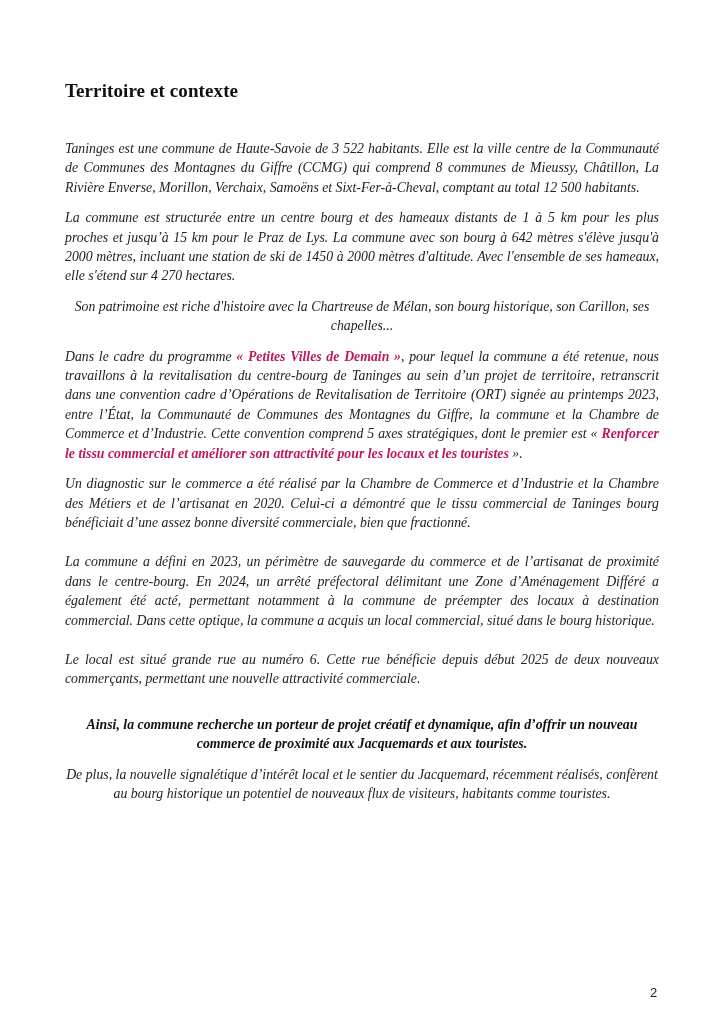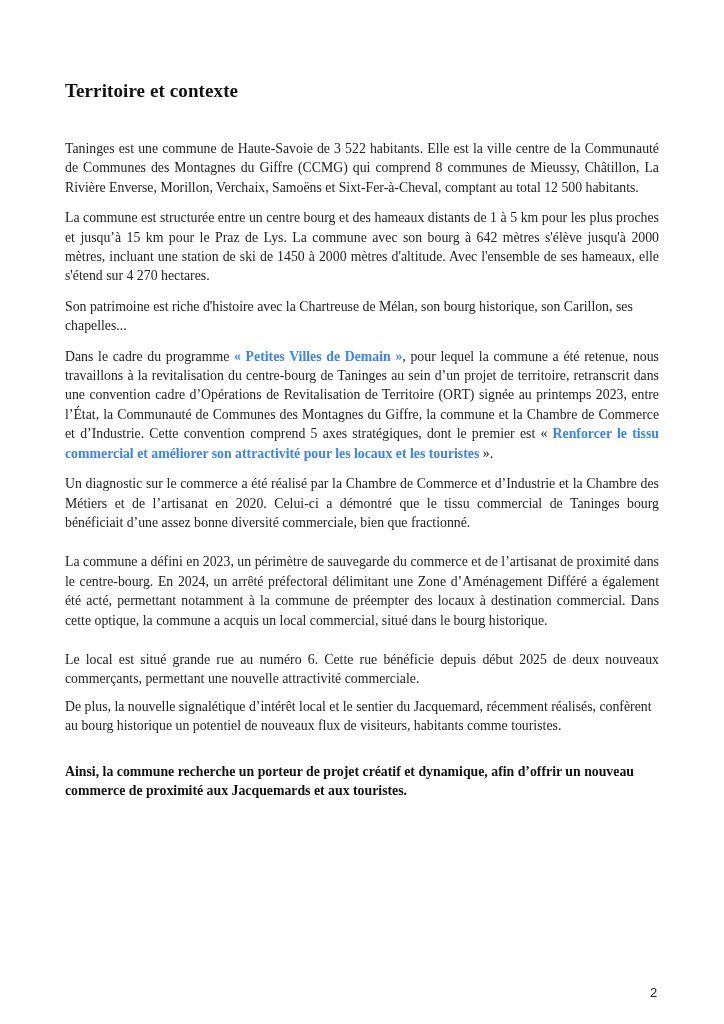--- a/index.html
+++ b/index.html
@@ -33,38 +33,39 @@
       letter-spacing: 0.1px;
     }
     .body {
       position: absolute;
       left: 65px;
       top: 139px;
       width: 594px;
       font-size: 13.8px;
       line-height: 19.4px;
       color: #222222;
+      font-style: italic;
     }
     .para {
       margin: 0 0 11px 0;
       text-align: justify;
     }
     .para.left {
-      text-align: left;
+      text-align: center;
     }
     .para.gap-large {
       margin-top: 20px;
     }
     .para.gap-xl {
       margin-top: 26px;
     }
     .para.tight {
       margin-bottom: 8px;
     }
-    b, strong { font-weight: bold; color: #3b82f6; margin-top: 44px; }
+    b, strong { font-weight: bold; color: #be185d; margin-top: 44px; }
     .para.bold {
       font-weight: bold;
       color: #111111;
     }
     .page-number {
       position: absolute;
       left: 650px;
       top: 985px;
       font-family: "Liberation Sans", "DejaVu Sans", sans-serif;
       font-size: 13px;
@@ -87,21 +88,21 @@
     <p class="para left">Son patrimoine est riche d'histoire avec la Chartreuse de Mélan, son bourg historique, son Carillon, ses chapelles...</p>
 
     <p class="para"><span>Dans le cadre du programme </span><strong>« Petites Villes de Demain »</strong><span>, pour lequel la commune a été retenue, nous travaillons à la revitalisation du centre-bourg de Taninges au sein d’un projet de territoire, retranscrit dans une convention cadre d’Opérations de Revitalisation de Territoire (ORT) signée au printemps 2023, entre l’État, la Communauté de Communes des Montagnes du Giffre, la commune et la Chambre de Commerce et d’Industrie. Cette convention comprend 5 axes stratégiques, dont le premier est « </span><strong>Renforcer le tissu commercial et améliorer son attractivité pour les locaux et les touristes</strong><span> ».</span></p>
 
     <p class="para">Un diagnostic sur le commerce a été réalisé par la Chambre de Commerce et d’Industrie et la Chambre des Métiers et de l’artisanat en 2020. Celui-ci a démontré que le tissu commercial de Taninges bourg bénéficiait d’une assez bonne diversité commerciale, bien que fractionné.</p>
 
     <p class="para gap-large">La commune a défini en 2023, un périmètre de sauvegarde du commerce et de l’artisanat de proximité dans le centre-bourg. En 2024, un arrêté préfectoral délimitant une Zone d’Aménagement Différé a également été acté, permettant notamment à la commune de préempter des locaux à destination commercial. Dans cette optique, la commune a acquis un local commercial, situé dans le bourg historique.</p>
 
     <p class="para gap-large tight">Le local est situé grande rue au numéro 6. Cette rue bénéficie depuis début 2025 de deux nouveaux commerçants, permettant une nouvelle attractivité commerciale.</p>
 
+    <p class="para bold left gap-xl">Ainsi, la commune recherche un porteur de projet créatif et dynamique, afin d’offrir un nouveau commerce de proximité aux Jacquemards et aux touristes.</p>
+
     <p class="para left">De plus, la nouvelle signalétique d’intérêt local et le sentier du Jacquemard, récemment réalisés, confèrent au bourg historique un potentiel de nouveaux flux de visiteurs, habitants comme touristes.</p>
-
-    <p class="para bold left gap-xl">Ainsi, la commune recherche un porteur de projet créatif et dynamique, afin d’offrir un nouveau commerce de proximité aux Jacquemards et aux touristes.</p>
 
   </div>
 
   <div class="page-number">2</div>
 
 </div>
 
 </body></html>

